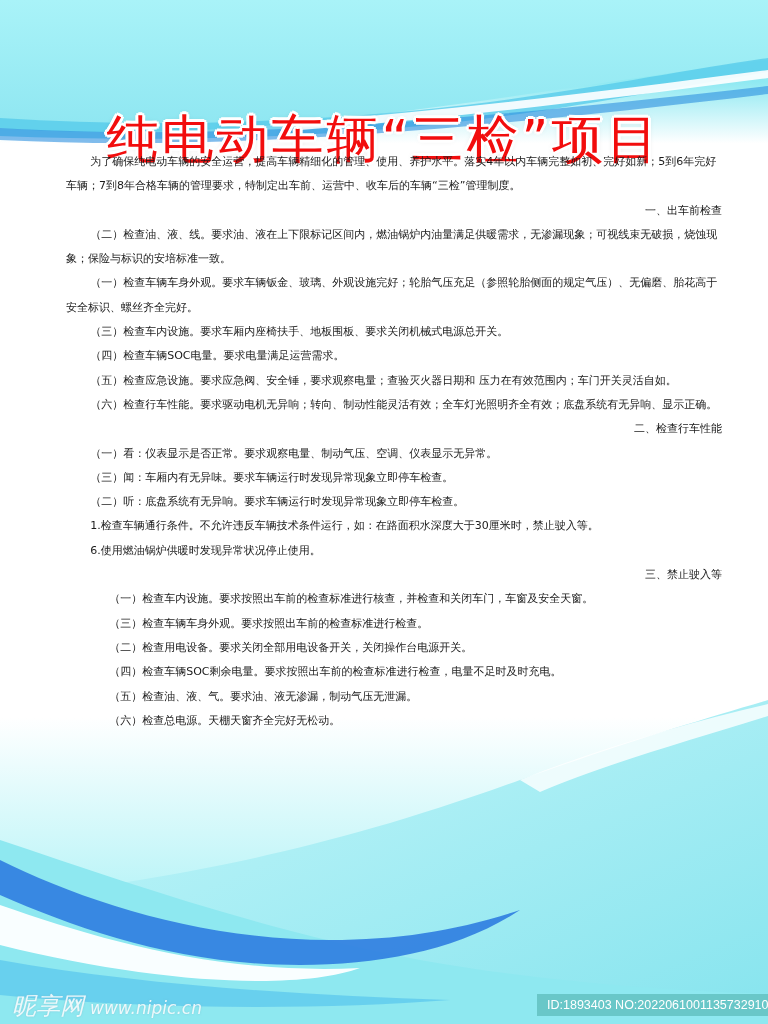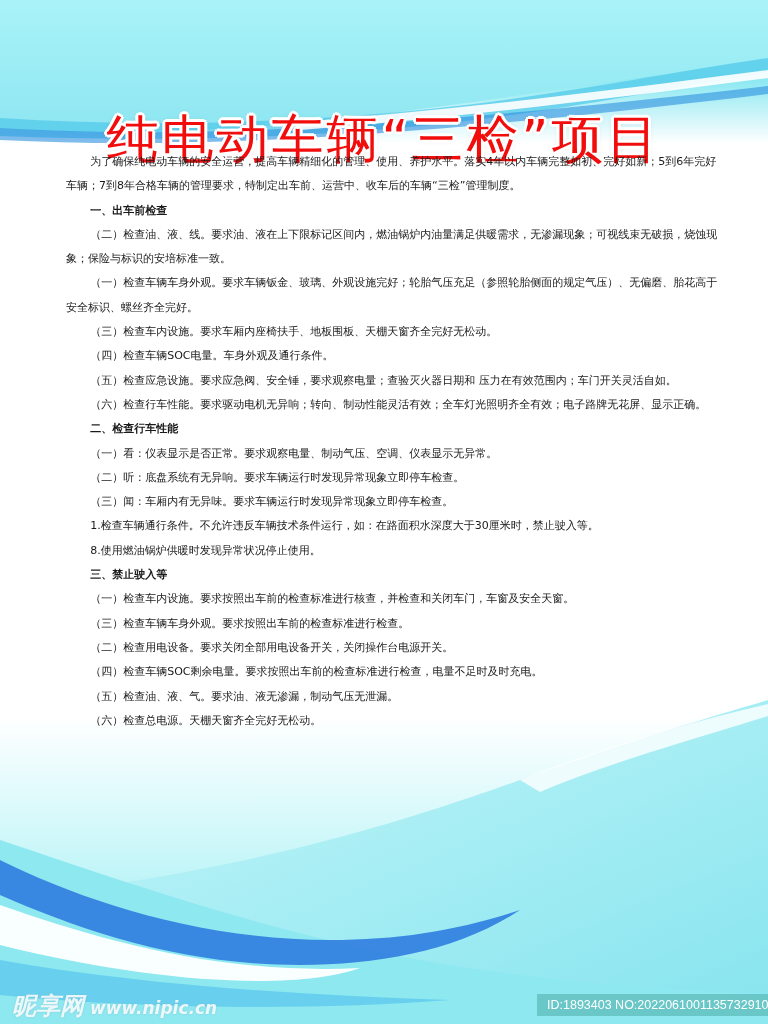--- a/index.html
+++ b/index.html
@@ -15,25 +15,25 @@
     letter-spacing: 3px;
     text-shadow: 3px 0 0 #fff, -3px 0 0 #fff, 0 3px 0 #fff, 0 -3px 0 #fff,
                  2px 2px 0 #fff, -2px -2px 0 #fff, 2px -2px 0 #fff, -2px 2px 0 #fff,
                  0 0 6px rgba(0,0,0,0.15);
   }
   .content {
     position: absolute; left: 66px; width: 656px; top: 150px; z-index: 2;
     font-size: 11px; line-height: 24.3px; color: #1a1a1a;
   }
   .content p { margin: 0; text-indent: 2.2em; }
-  .content p.head { font-weight: bold; }
-  .content .halo { text-shadow: 1px 0 0 #fff, -1px 0 0 #fff, 0 1px 0 #fff, 0 -1px 0 #fff; }
+  .content p.head { font-weight: normal; text-align: right; }
+  .content .halo { text-shadow: 1px 0 0 #fff, -1px 0 0 #fff, 0 1px 0 #fff, 0 -1px 0 #fff; margin-left: 19px; }
   .watermark-logo {
     position: absolute; left: 12px; top: 990px; z-index: 2;
-    font-size: 24px; font-style: italic; font-weight: bold; color: rgba(255,255,255,0.85);
+    font-size: 24px; font-style: italic; font-weight: normal; color: rgba(255,255,255,0.85);
     text-shadow: 0 0 2px rgba(120,180,200,0.6);
   }
   .watermark-logo span.url { font-size: 17px; margin-left: 6px; }
   .watermark-id {
     position: absolute; left: 537px; top: 994px; z-index: 2;
     background: rgba(96,190,190,0.8); color: #ffffff;
     font-family: "Liberation Sans", sans-serif; font-size: 12.5px;
     padding: 4px 10px; white-space: nowrap;
   }
 </style>
@@ -66,31 +66,31 @@
 </svg>
 
 <h1 class="title">纯电动车辆“三检”项目</h1>
 
 <div class="content">
   <p>为了确保纯电动车辆的安全运营，提高车辆精细化的管理、使用、养护水平。落实4年以内车辆完整如初、完好如新；5到6年完好车辆；7到8年合格车辆的管理要求，特制定出车前、运营中、收车后的车辆“三检”管理制度。</p>
 
   <p class="head">一、出车前检查</p>
   <p>（二）检查油、液、线。要求油、液在上下限标记区间内，燃油锅炉内油量满足供暖需求，无渗漏现象；可视线束无破损，烧蚀现象；保险与标识的安培标准一致。</p>
   <p>（一）检查车辆车身外观。要求车辆钣金、玻璃、外观设施完好；轮胎气压充足（参照轮胎侧面的规定气压）、无偏磨、胎花高于安全标识、螺丝齐全完好。</p>
-  <p>（三）检查车内设施。要求车厢内座椅扶手、地板围板、天棚天窗齐全完好无松动。</p>
-  <p>（四）检查车辆SOC电量。车身外观及通行条件。</p>
+  <p>（三）检查车内设施。要求车厢内座椅扶手、地板围板、要求关闭机械式电源总开关。</p>
+  <p>（四）检查车辆SOC电量。要求电量满足运营需求。</p>
   <p>（五）检查应急设施。要求应急阀、安全锤，要求观察电量；查验灭火器日期和 压力在有效范围内；车门开关灵活自如。</p>
-  <p>（六）检查行车性能。要求驱动电机无异响；转向、制动性能灵活有效；全车灯光照明齐全有效；电子路牌无花屏、显示正确。</p>
+  <p>（六）检查行车性能。要求驱动电机无异响；转向、制动性能灵活有效；全车灯光照明齐全有效；底盘系统有无异响、显示正确。</p>
 
   <p class="head">二、检查行车性能</p>
   <p>（一）看：仪表显示是否正常。要求观察电量、制动气压、空调、仪表显示无异常。</p>
+  <p>（三）闻：车厢内有无异味。要求车辆运行时发现异常现象立即停车检查。</p>
   <p>（二）听：底盘系统有无异响。要求车辆运行时发现异常现象立即停车检查。</p>
-  <p>（三）闻：车厢内有无异味。要求车辆运行时发现异常现象立即停车检查。</p>
   <p>1.检查车辆通行条件。不允许违反车辆技术条件运行，如：在路面积水深度大于30厘米时，禁止驶入等。</p>
-  <p>8.使用燃油锅炉供暖时发现异常状况停止使用。</p>
+  <p>6.使用燃油锅炉供暖时发现异常状况停止使用。</p>
 
   <p class="head">三、禁止驶入等</p>
   <p class="halo">（一）检查车内设施。要求按照出车前的检查标准进行核查，并检查和关闭车门，车窗及安全天窗。</p>
   <p class="halo">（三）检查车辆车身外观。要求按照出车前的检查标准进行检查。</p>
   <p class="halo">（二）检查用电设备。要求关闭全部用电设备开关，关闭操作台电源开关。</p>
   <p class="halo">（四）检查车辆SOC剩余电量。要求按照出车前的检查标准进行检查，电量不足时及时充电。</p>
   <p class="halo">（五）检查油、液、气。要求油、液无渗漏，制动气压无泄漏。</p>
   <p class="halo">（六）检查总电源。天棚天窗齐全完好无松动。</p>
 </div>
 

